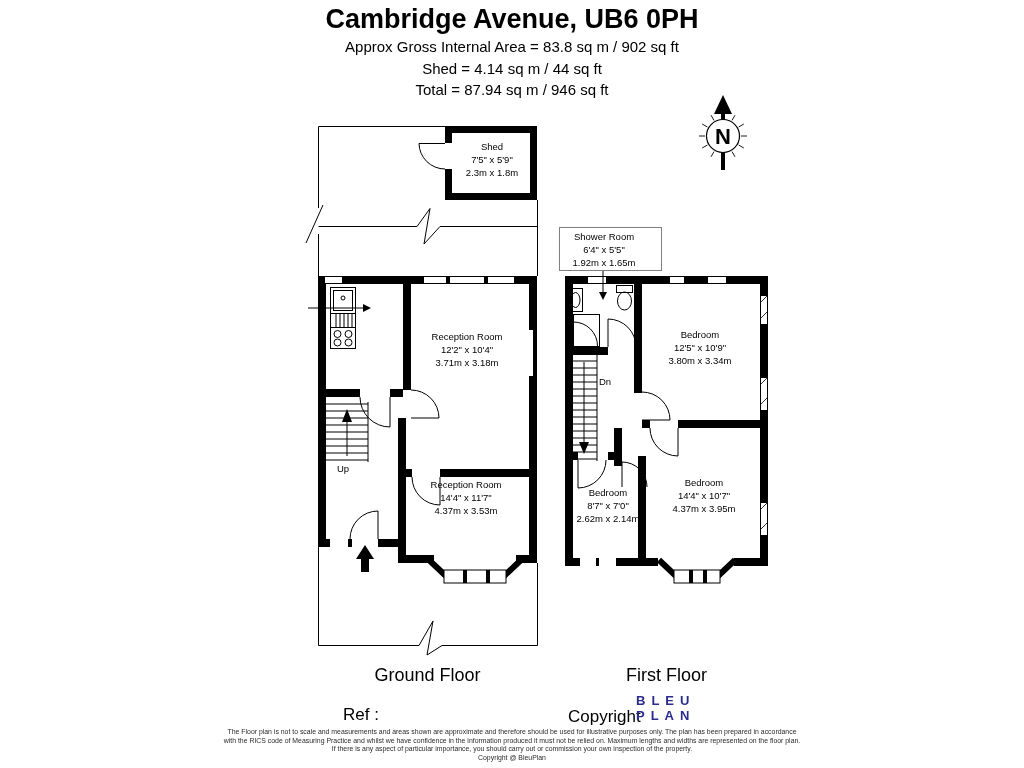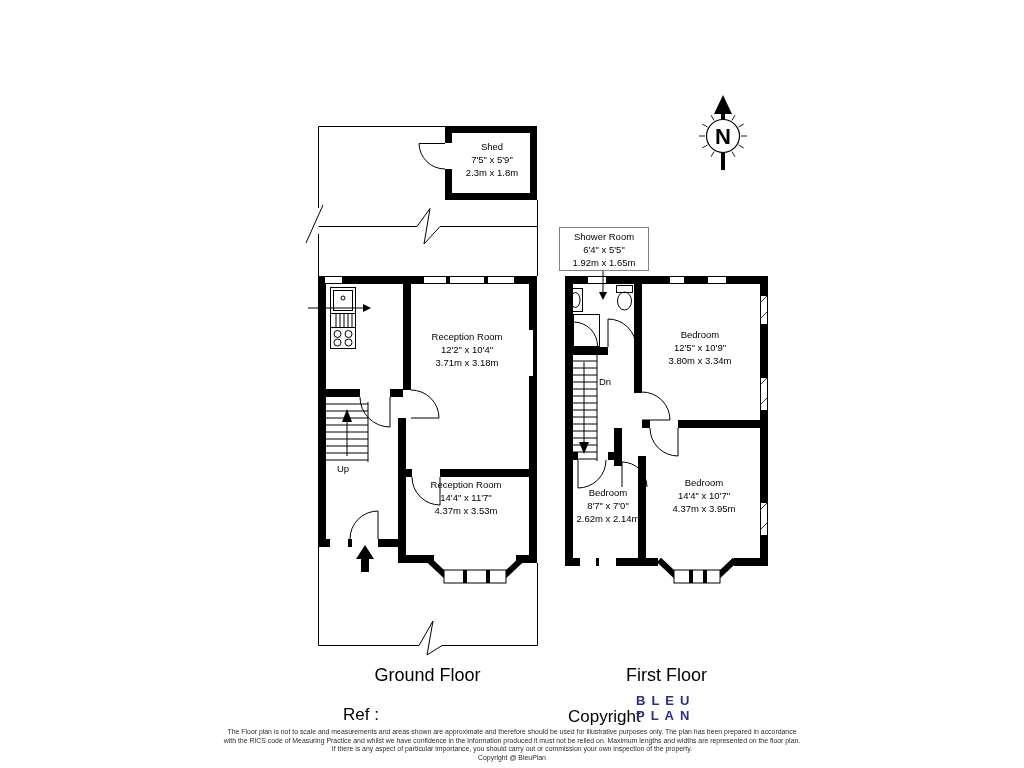--- a/index.html
+++ b/index.html
@@ -2,34 +2,40 @@
 <html><head>
 <meta charset="utf-8">
 <style>
   html,body { margin:0; padding:0; background:#fff; }
   .page { position:relative; width:1024px; height:768px; background:#ffffff;
           font-family:"Liberation Sans", sans-serif; overflow:hidden; color:#000; }
   .hdr { position:absolute; top:0; left:0; width:1024px; text-align:center; }
   .title { font-size:27px; font-weight:bold; line-height:33px; margin-top:3px; letter-spacing:0px; }
   .sub { font-size:15px; line-height:21.5px; font-weight:normal; }
   .rl { position:absolute; text-align:center; font-size:9.5px; line-height:13px; color:#000; }
-  .callout { border:1px solid #808080; background:#fff; padding:2px 0 1px 0; }
+  .callout { border:1px solid #808080; background:#fff; padding:2px 13px 1px 0; }
   .flabel { position:absolute; font-size:18px; text-align:center; color:#000; }
   .foot { position:absolute; font-size:17px; color:#000; }
   .logo { position:absolute; font-size:13px; font-weight:bold; letter-spacing:6px;
           line-height:14.5px; color:#2b2d8c; }
   .disc { position:absolute; left:0; width:1024px; text-align:center; font-size:6.9px;
           line-height:8.6px; color:#2a2a2a; }
   svg { position:absolute; left:0; top:0; }
 </style>
 </head>
 <body>
 
 <div class="page">
 
+  <div class="hdr">
+    <div class="title">Cambridge Avenue, UB6 0PH</div>
+    <div class="sub">Approx Gross Internal Area = 83.8 sq m / 902 sq ft</div>
+    <div class="sub">Shed = 4.14 sq m / 44 sq ft</div>
+    <div class="sub">Total = 87.94 sq m / 946 sq ft</div>
+  </div>
 
   <svg width="1024" height="768" viewBox="0 0 1024 768">
 
     <g>
       <line x1="723" y1="106" x2="723" y2="170" stroke="#000" stroke-width="4"></line>
       <polygon points="714,114 732,114 723,95" fill="#000"></polygon>
       <path stroke="#000" stroke-width="0.9" d="M741,136 L747,136 M705,136 L699,136 M738.6,145 L743.8,148 M732,151.6 L735,156.8 M714,151.6 L711,156.8 M707.4,145 L702.2,148 M707.4,127 L702.2,124 M714,120.4 L711,115.2 M732,120.4 L735,115.2 M738.6,127 L743.8,124"></path>
       <circle cx="723" cy="136" r="16.5" fill="#fff" stroke="#000" stroke-width="1.2"></circle>
       <text x="723" y="144" text-anchor="middle" font-size="22" font-weight="bold" font-family="Liberation Sans, sans-serif">N</text>
     </g>

